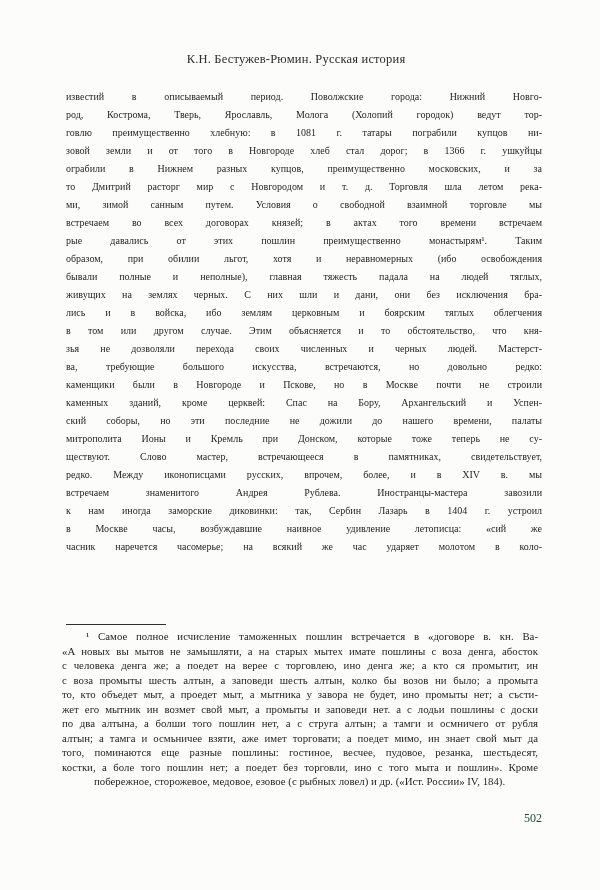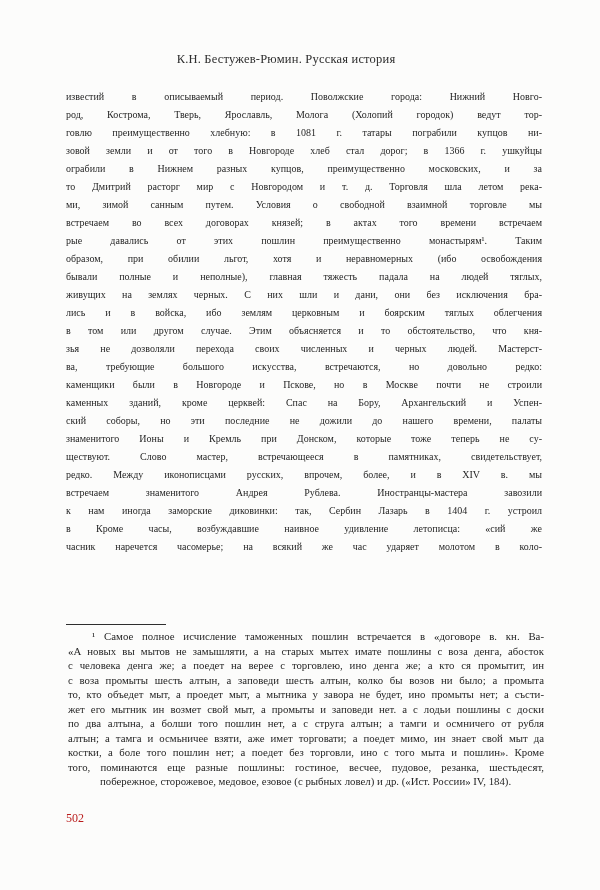--- a/index.html
+++ b/index.html
@@ -12,21 +12,21 @@
     width: 600px;
     height: 890px;
     background: #fcfcfb;
     color: #262626;
     font-family: "Liberation Serif", "DejaVu Serif", serif;
     overflow: hidden;
   }
   .running-header {
     position: absolute;
     top: 52px;
-    left: 48px;
+    left: 58px;
     width: 476px;
     text-align: center;
     font-size: 12.5px;
     color: #2e2e2e;
     letter-spacing: 0.2px;
   }
   .body-text {
     position: absolute;
     top: 88px;
     left: 66px;
@@ -46,21 +46,21 @@
     position: absolute;
     top: 624px;
     left: 66px;
     width: 100px;
     height: 0;
     border-top: 1.4px solid #2e2e2e;
   }
   .footnote {
     position: absolute;
     top: 629px;
-    left: 68px;
+    left: 62px;
     width: 476px;
     font-size: 10.8px;
   }
   .footnote .line {
     height: 14.5px;
     line-height: 14.5px;
     text-align: justify;
     text-align-last: justify;
   }
   .footnote .line:first-child {
@@ -68,23 +68,23 @@
   }
   .footnote .line:last-child {
     text-align-last: left;
     margin-left: 32px;
   }
   .page-number {
     position: absolute;
     top: 811px;
     left: 66px;
     width: 476px;
-    text-align: left;
+    text-align: right;
     font-size: 12px;
-    color: #b91c1c;
+    color: #14532d;
   }
 </style>
 </head>
 <body>
 
 <div class="page">
   <div class="running-header">К.Н. Бестужев-Рюмин. Русская история</div>
 
   <div class="body-text">
       <div class="line">известий в описываемый период. Поволжские города: Нижний Новго-</div>
@@ -99,39 +99,39 @@
       <div class="line">образом, при обилии льгот, хотя и неравномерных (ибо освобождения</div>
       <div class="line">бывали полные и неполные), главная тяжесть падала на людей тяглых,</div>
       <div class="line">живущих на землях черных. С них шли и дани, они без исключения бра-</div>
       <div class="line">лись и в войска, ибо землям церковным и боярским тяглых облегчения</div>
       <div class="line">в том или другом случае. Этим объясняется и то обстоятельство, что кня-</div>
       <div class="line">зья не дозволяли перехода своих численных и черных людей. Мастерст-</div>
       <div class="line">ва, требующие большого искусства, встречаются, но довольно редко:</div>
       <div class="line">каменщики были в Новгороде и Пскове, но в Москве почти не строили</div>
       <div class="line">каменных зданий, кроме церквей: Спас на Бору, Архангельский и Успен-</div>
       <div class="line">ский соборы, но эти последние не дожили до нашего времени, палаты</div>
-      <div class="line">знаменитого Ионы и Кремль при Донском, которые тоже теперь не су-</div>
+      <div class="line">митрополита Ионы и Кремль при Донском, которые тоже теперь не су-</div>
       <div class="line">ществуют. Слово мастер, встречающееся в памятниках, свидетельствует,</div>
       <div class="line">редко. Между иконописцами русских, впрочем, более, и в XIV в. мы</div>
       <div class="line">встречаем знаменитого Андрея Рублева. Иностранцы-мастера завозили</div>
       <div class="line">к нам иногда заморские диковинки: так, Сербин Лазарь в 1404 г. устроил</div>
-      <div class="line">в Кроме часы, возбуждавшие наивное удивление летописца: «сий же</div>
+      <div class="line">в Москве часы, возбуждавшие наивное удивление летописца: «сий же</div>
       <div class="line">часник наречется часомерье; на всякий же час ударяет молотом в коло-</div>
     </div>
 
   <div class="footnote-separator"></div>
 
   <div class="footnote">
       <div class="line">¹ Самое полное исчисление таможенных пошлин встречается в «договоре в. кн. Ва-</div>
       <div class="line">«А новых вы мытов не замышляти, а на старых мытех имате пошлины с воза денга, абосток</div>
       <div class="line">с человека денга же; а поедет на верее с торговлею, ино денга же; а кто ся промытит, ин</div>
       <div class="line">с воза промыты шесть алтын, а заповеди шесть алтын, колко бы возов ни было; а промыта</div>
       <div class="line">то, кто объедет мыт, а проедет мыт, а мытника у завора не будет, ино промыты нет; а състи-</div>
       <div class="line">жет его мытник ин возмет свой мыт, а промыты и заповеди нет. а с лодьи пошлины с доски</div>
       <div class="line">по два алтына, а болши того пошлин нет, а с струга алтын; а тамги и осмничего от рубля</div>
       <div class="line">алтын; а тамга и осмьничее взяти, аже имет торговати; а поедет мимо, ин знает свой мыт да</div>
+      <div class="line">того, поминаются еще разные пошлины: гостиное, весчее, пудовое, резанка, шестьдесят,</div>
       <div class="line">костки, а боле того пошлин нет; а поедет без торговли, ино с того мыта и пошлин». Кроме</div>
-      <div class="line">того, поминаются еще разные пошлины: гостиное, весчее, пудовое, резанка, шестьдесят,</div>
       <div class="line">побережное, сторожевое, медовое, езовое (с рыбных ловел) и др. («Ист. России» IV, 184).</div>
     </div>
 
   <div class="page-number">502</div>
 </div>
 
 </body></html>

